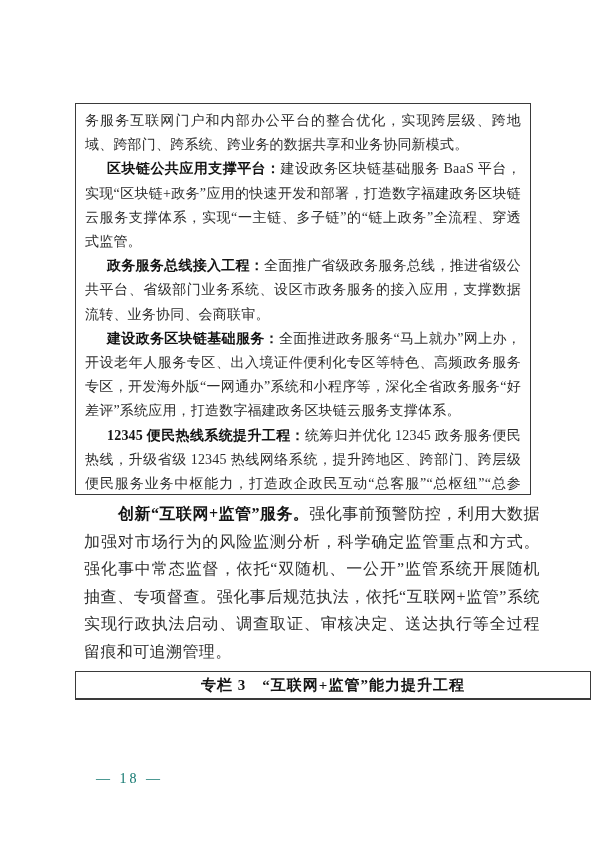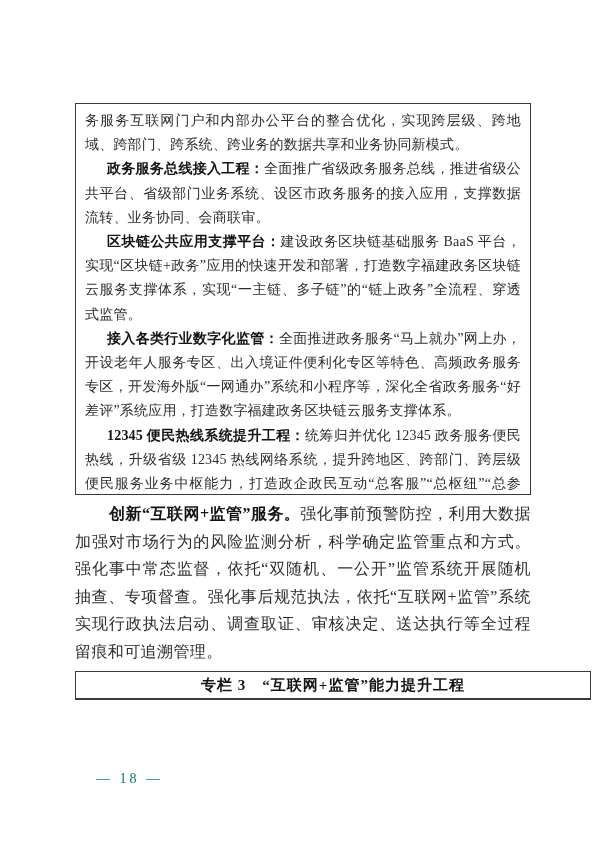--- a/index.html
+++ b/index.html
@@ -29,21 +29,21 @@
     font-size: 14px;
     line-height: 24.2px;
     text-align: justify;
     letter-spacing: 0.2px;
   }
   .project-box p.indent { text-indent: 22px; }
   .lead { font-weight: bold; color: #141414; }
   
   .body-para {
     position: absolute;
-    left: 75px;
+    left: 84px;
     top: 500px;
     width: 456px;
     margin: 0;
     font-size: 16px;
     line-height: 27.6px;
     text-align: justify;
     text-indent: 34px;
     letter-spacing: 0.4px;
   }
   
@@ -86,23 +86,23 @@
     letter-spacing: 3px;
   }
 </style>
 </head>
 <body>
 
 <div class="page">
 
   <div class="project-box">
     <p><span>务服务互联网门户和内部办公平台的整合优化，实现跨层级、跨地域、跨部门、跨系统、跨业务的数据共享和业务协同新模式。</span></p>
+    <p class="indent"><span class="lead">区块链公共应用支撑平台：</span><span>建设政务区块链基础服务 BaaS 平台，实现“区块链+政务”应用的快速开发和部署，打造数字福建政务区块链云服务支撑体系，实现“一主链、多子链”的“链上政务”全流程、穿透式监管。</span></p>
     <p class="indent"><span class="lead">政务服务总线接入工程：</span><span>全面推广省级政务服务总线，推进省级公共平台、省级部门业务系统、设区市政务服务的接入应用，支撑数据流转、业务协同、会商联审。</span></p>
-    <p class="indent"><span class="lead">区块链公共应用支撑平台：</span><span>建设政务区块链基础服务 BaaS 平台，实现“区块链+政务”应用的快速开发和部署，打造数字福建政务区块链云服务支撑体系，实现“一主链、多子链”的“链上政务”全流程、穿透式监管。</span></p>
-    <p class="indent"><span class="lead">接入各类行业数字化监管：</span><span>全面推进政务服务“马上就办”网上办，开设老年人服务专区、出入境证件便利化专区等特色、高频政务服务专区，开发海外版“一网通办”系统和小程序等，深化全省政务服务“好差评”系统应用，打造数字福建政务区块链云服务支撑体系。</span></p>
+    <p class="indent"><span class="lead">建设政务区块链基础服务：</span><span>全面推进政务服务“马上就办”网上办，开设老年人服务专区、出入境证件便利化专区等特色、高频政务服务专区，开发海外版“一网通办”系统和小程序等，深化全省政务服务“好差评”系统应用，打造数字福建政务区块链云服务支撑体系。</span></p>
     <p class="indent"><span class="lead">12345 便民热线系统提升工程：</span><span>统筹归并优化 12345 政务服务便民热线，升级省级 12345 热线网络系统，提升跨地区、跨部门、跨层级便民服务业务中枢能力，打造政企政民互动“总客服”“总枢纽”“总参谋”。</span></p>
   </div>
 
   <p class="body-para"><span class="lead">创新“互联网+监管”服务。</span><span>强化事前预警防控，利用大数据加强对市场行为的风险监测分析，科学确定监管重点和方式。强化事中常态监督，依托“双随机、一公开”监管系统开展随机抽查、专项督查。强化事后规范执法，依托“互联网+监管”系统实现行政执法启动、调查取证、审核决定、送达执行等全过程留痕和可追溯管理。</span></p>
 
   <div class="column-box">
     <p class="column-box-header">专栏 3　“互联网+监管”能力提升工程</p>
   </div>
 
   <div class="page-number">— 18 —</div>

